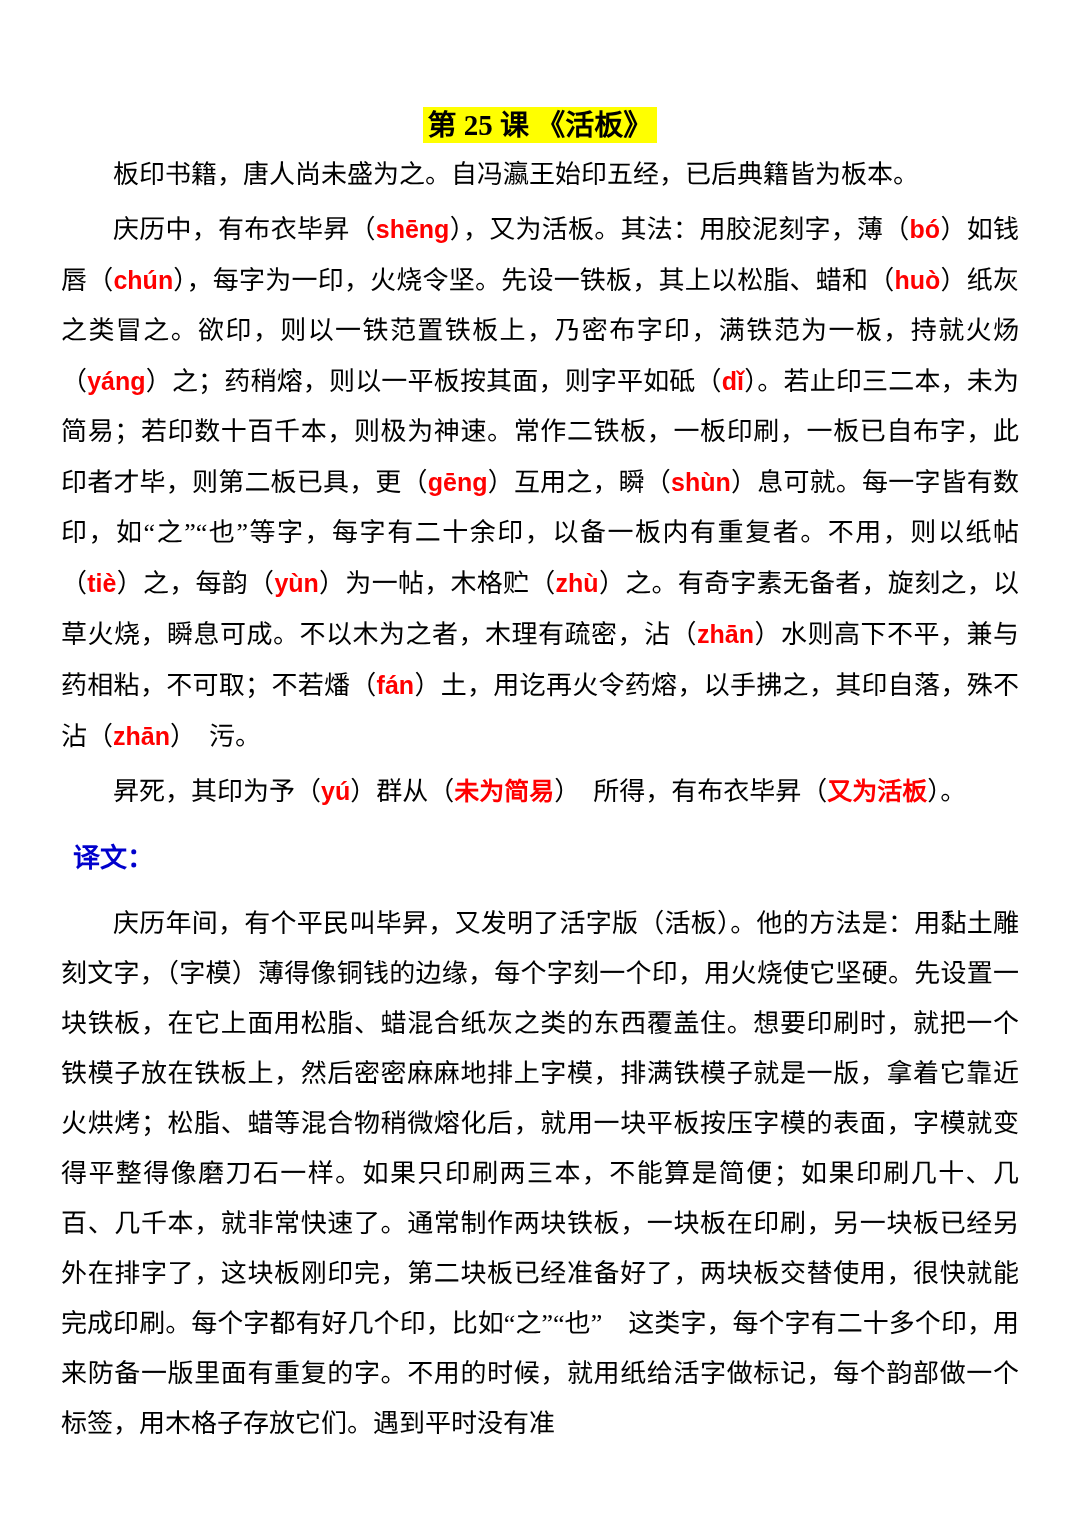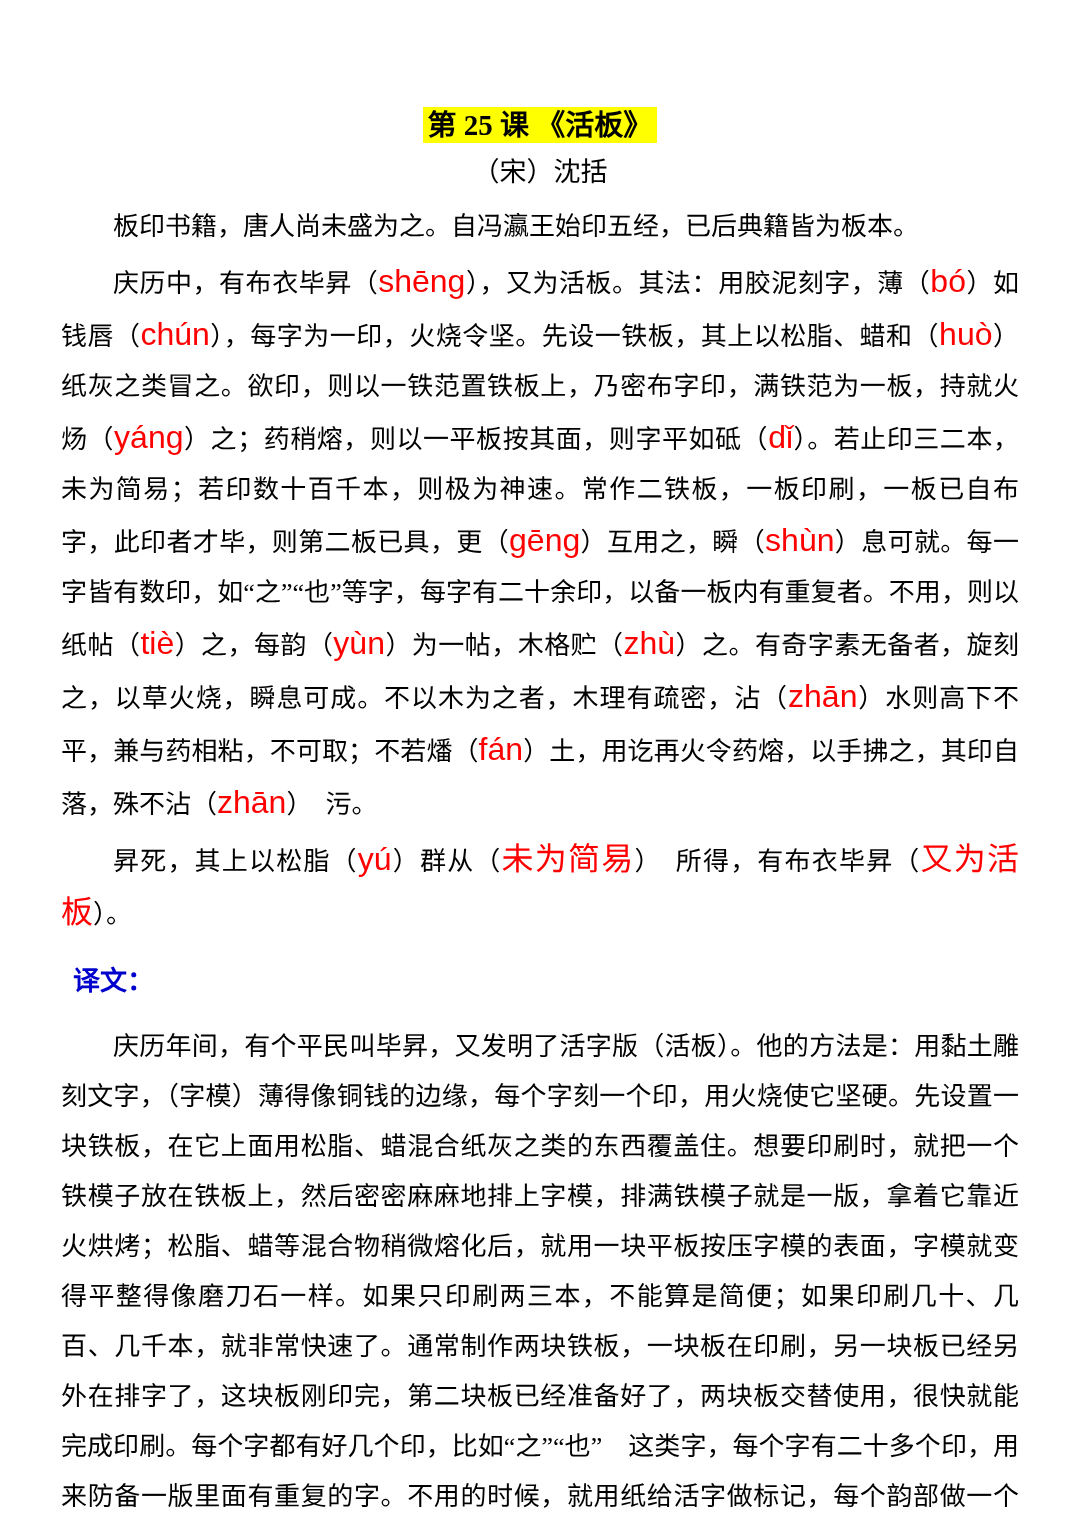--- a/index.html
+++ b/index.html
@@ -43,44 +43,43 @@
     margin:4px;
     font-size:26px;
     line-height:50px;
     text-align:justify;
     text-justify:inter-ideograph;
     text-indent:2em;
   }
   .pinyin{
     color:var(--py);
     font-family:"Liberation Sans","DejaVu Sans",sans-serif;
-    font-weight:normal;
-    font-size:32px;
+    font-weight:bold;
+    font-size:25px;
   }
   .section-label{
     margin:16px;
     color:var(--label);
     font-weight:bold;
     font-size:27px;
     line-height:50px;
     font-family:"Liberation Sans","DejaVu Sans",sans-serif;
   }
 </style>
 </head>
 <body>
 
 <div class="page">
   <h1 class="title-line"><span class="title-hl">第 25 课 《活板》</span></h1>
 
-  <div class="subtitle">（宋）沈括</div>
 
   <div class="body-text" id="original">
       <p class="para"><span>板印书籍，唐人尚未盛为之。自冯瀛王始印五经，已后典籍皆为板本。</span></p>
       <p class="para"><span>庆历中，有布衣毕昇（</span><span class="pinyin">shēng</span><span>），又为活板。其法：用胶泥刻字，薄（</span><span class="pinyin">bó</span><span>）如钱唇（</span><span class="pinyin">chún</span><span>），每字为一印，火烧令坚。先设一铁板，其上以松脂、蜡和（</span><span class="pinyin">huò</span><span>）纸灰之类冒之。欲印，则以一铁范置铁板上，乃密布字印，满铁范为一板，持就火炀（</span><span class="pinyin">yáng</span><span>）之；药稍熔，则以一平板按其面，则字平如砥（</span><span class="pinyin">dǐ</span><span>）。若止印三二本，未为简易；若印数十百千本，则极为神速。常作二铁板，一板印刷，一板已自布字，此印者才毕，则第二板已具，更（</span><span class="pinyin">gēng</span><span>）互用之，瞬（</span><span class="pinyin">shùn</span><span>）息可就。每一字皆有数印，如“之”“也”等字，每字有二十余印，以备一板内有重复者。不用，则以纸帖（</span><span class="pinyin">tiè</span><span>）之，每韵（</span><span class="pinyin">yùn</span><span>）为一帖，木格贮（</span><span class="pinyin">zhù</span><span>）之。有奇字素无备者，旋刻之，以草火烧，瞬息可成。不以木为之者，木理有疏密，沾（</span><span class="pinyin">zhān</span><span>）水则高下不平，兼与药相粘，不可取；不若燔（</span><span class="pinyin">fán</span><span>）土，用讫再火令药熔，以手拂之，其印自落，殊不沾（</span><span class="pinyin">zhān</span><span>）　污。</span></p>
-      <p class="para"><span>昇死，其上以松脂（</span><span class="pinyin">yú</span><span>）群从（</span><span class="pinyin">未为简易</span><span>）　所得，有布衣毕昇（</span><span class="pinyin">又为活板</span><span>）。</span></p>
+      <p class="para"><span>昇死，其印为予（</span><span class="pinyin">yú</span><span>）群从（</span><span class="pinyin">未为简易</span><span>）　所得，有布衣毕昇（</span><span class="pinyin">又为活板</span><span>）。</span></p>
     </div>
 
   <p class="section-label">译文：</p>
 
   <div class="body-text" id="translation">
       <p class="para"><span>庆历年间，有个平民叫毕昇，又发明了活字版（活板）。他的方法是：用黏土雕刻文字，（字模）薄得像铜钱的边缘，每个字刻一个印，用火烧使它坚硬。先设置一块铁板，在它上面用松脂、蜡混合纸灰之类的东西覆盖住。想要印刷时，就把一个铁模子放在铁板上，然后密密麻麻地排上字模，排满铁模子就是一版，拿着它靠近火烘烤；松脂、蜡等混合物稍微熔化后，就用一块平板按压字模的表面，字模就变得平整得像磨刀石一样。如果只印刷两三本，不能算是简便；如果印刷几十、几百、几千本，就非常快速了。通常制作两块铁板，一块板在印刷，另一块板已经另外在排字了，这块板刚印完，第二块板已经准备好了，两块板交替使用，很快就能完成印刷。每个字都有好几个印，比如“之”“也”　这类字，每个字有二十多个印，用来防备一版里面有重复的字。不用的时候，就用纸给活字做标记，每个韵部做一个标签，用木格子存放它们。遇到平时没有准</span></p>
     </div>
 </div>
 
 </body></html>

